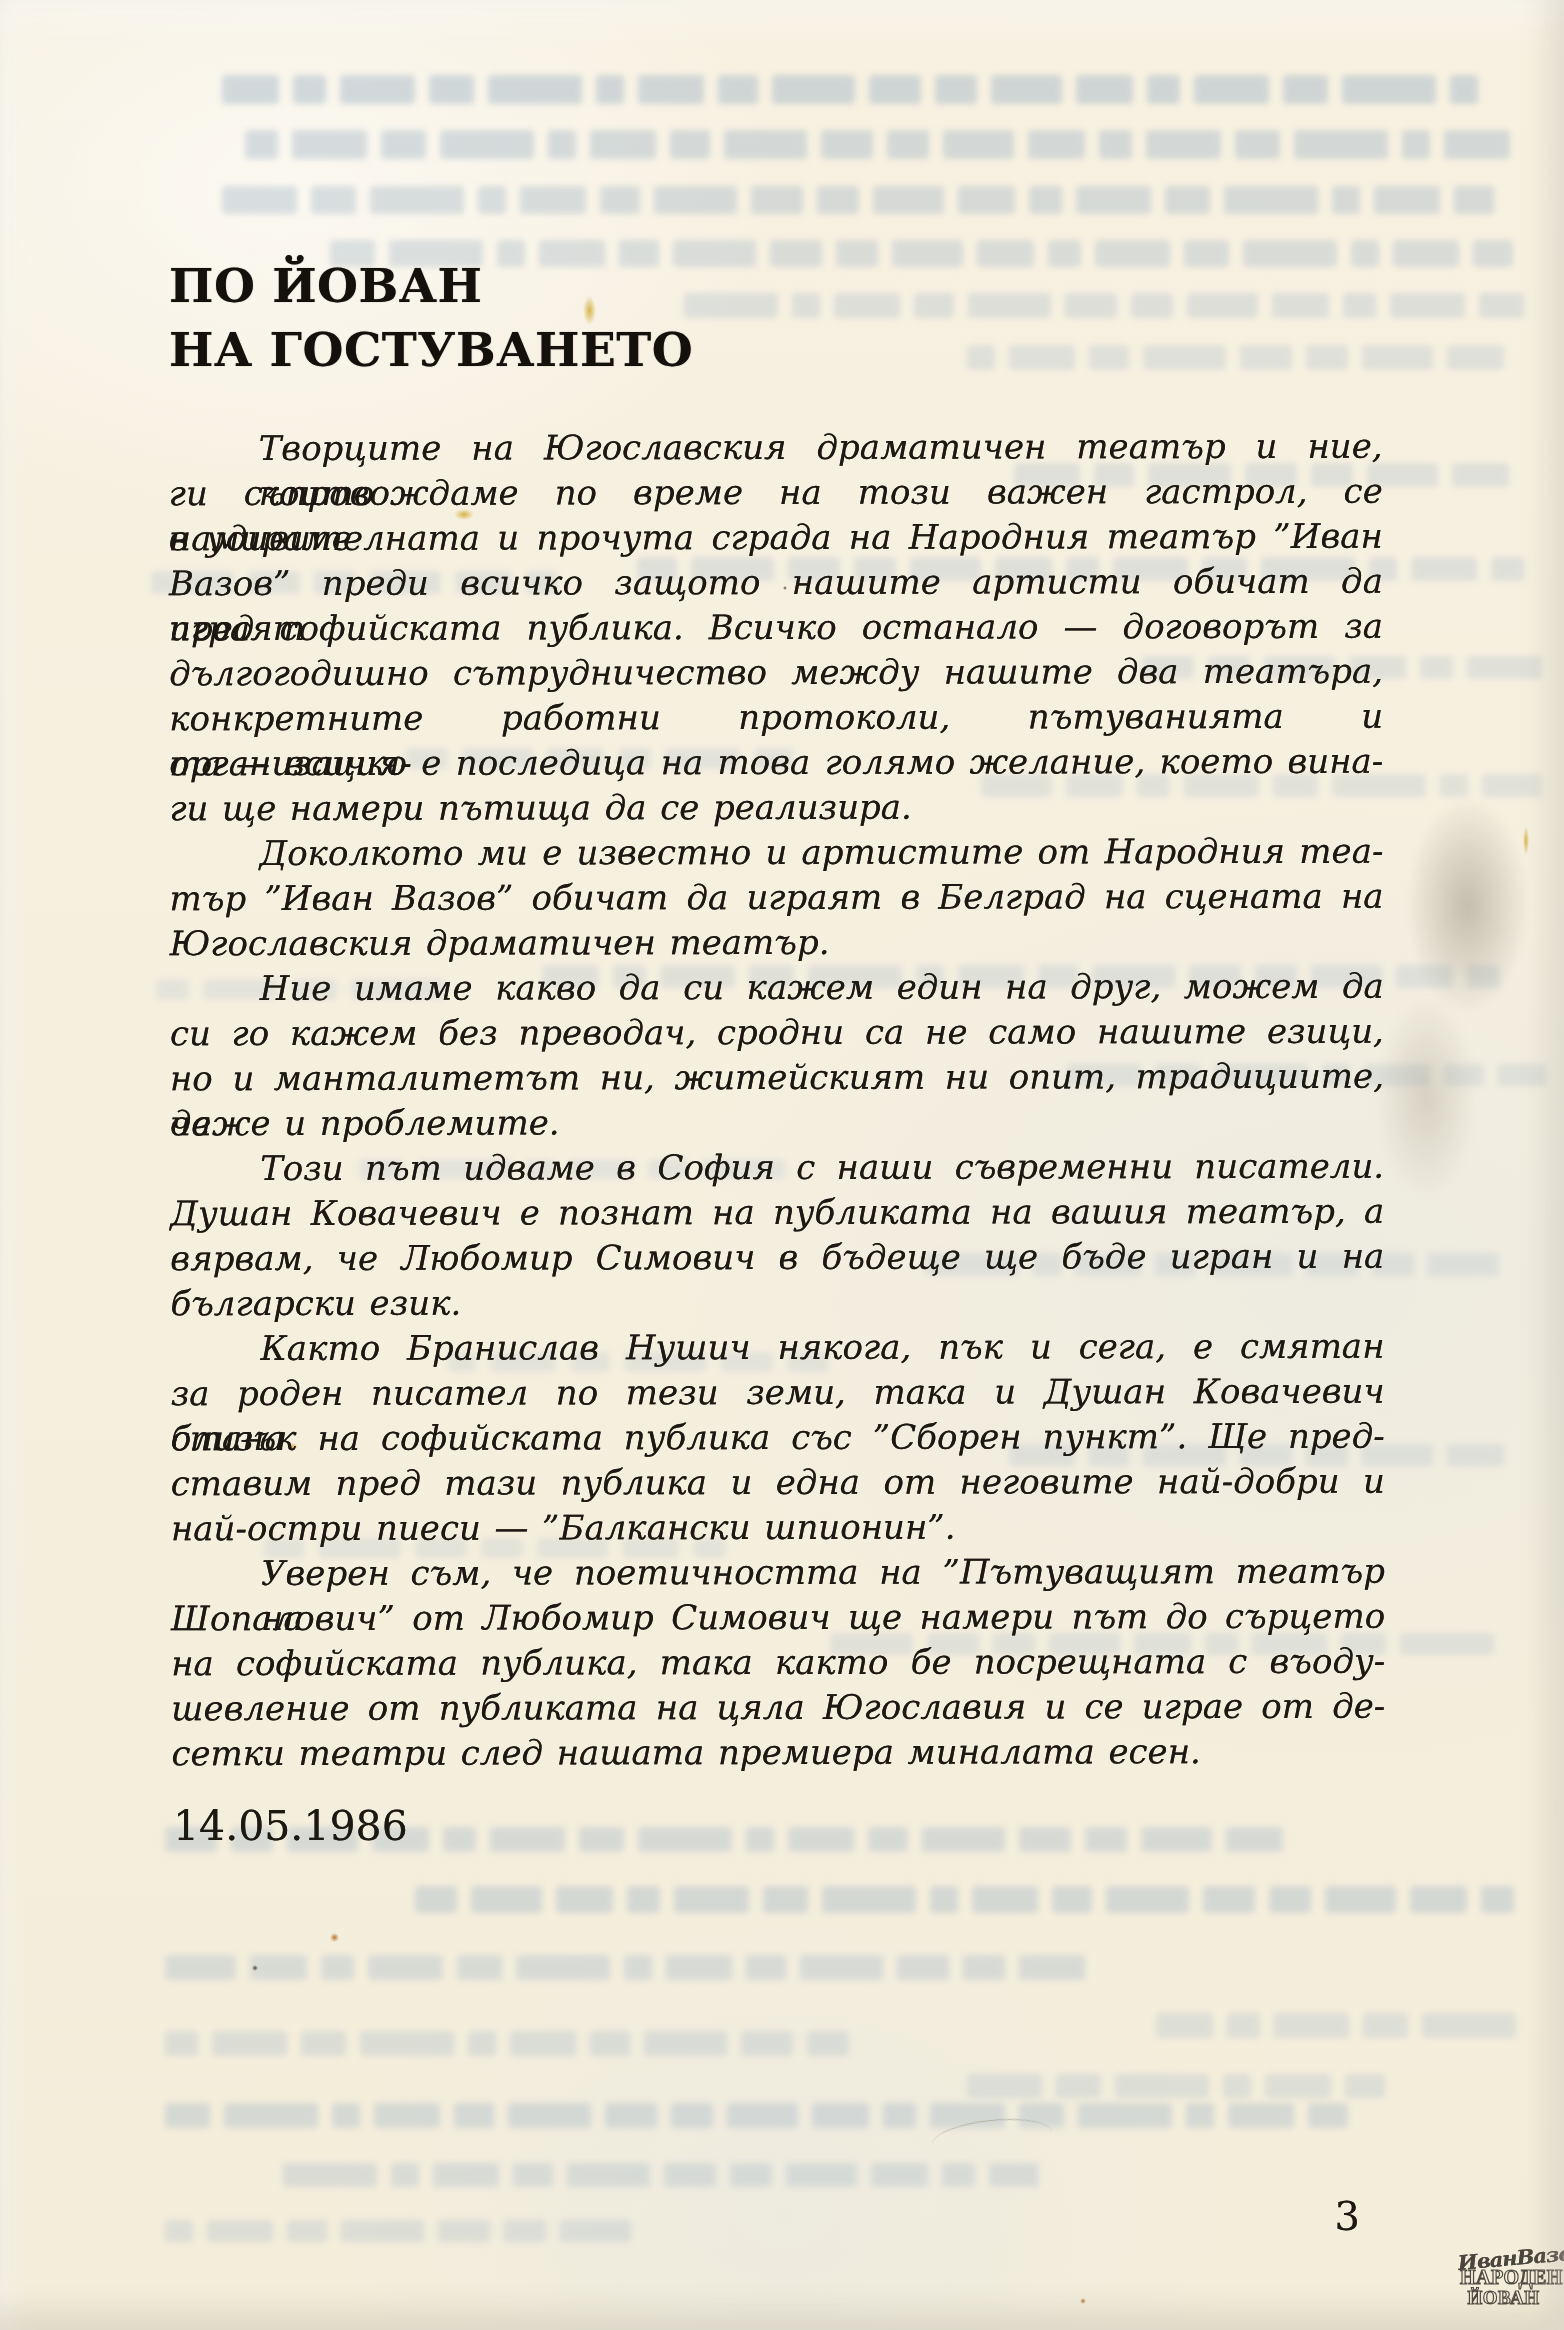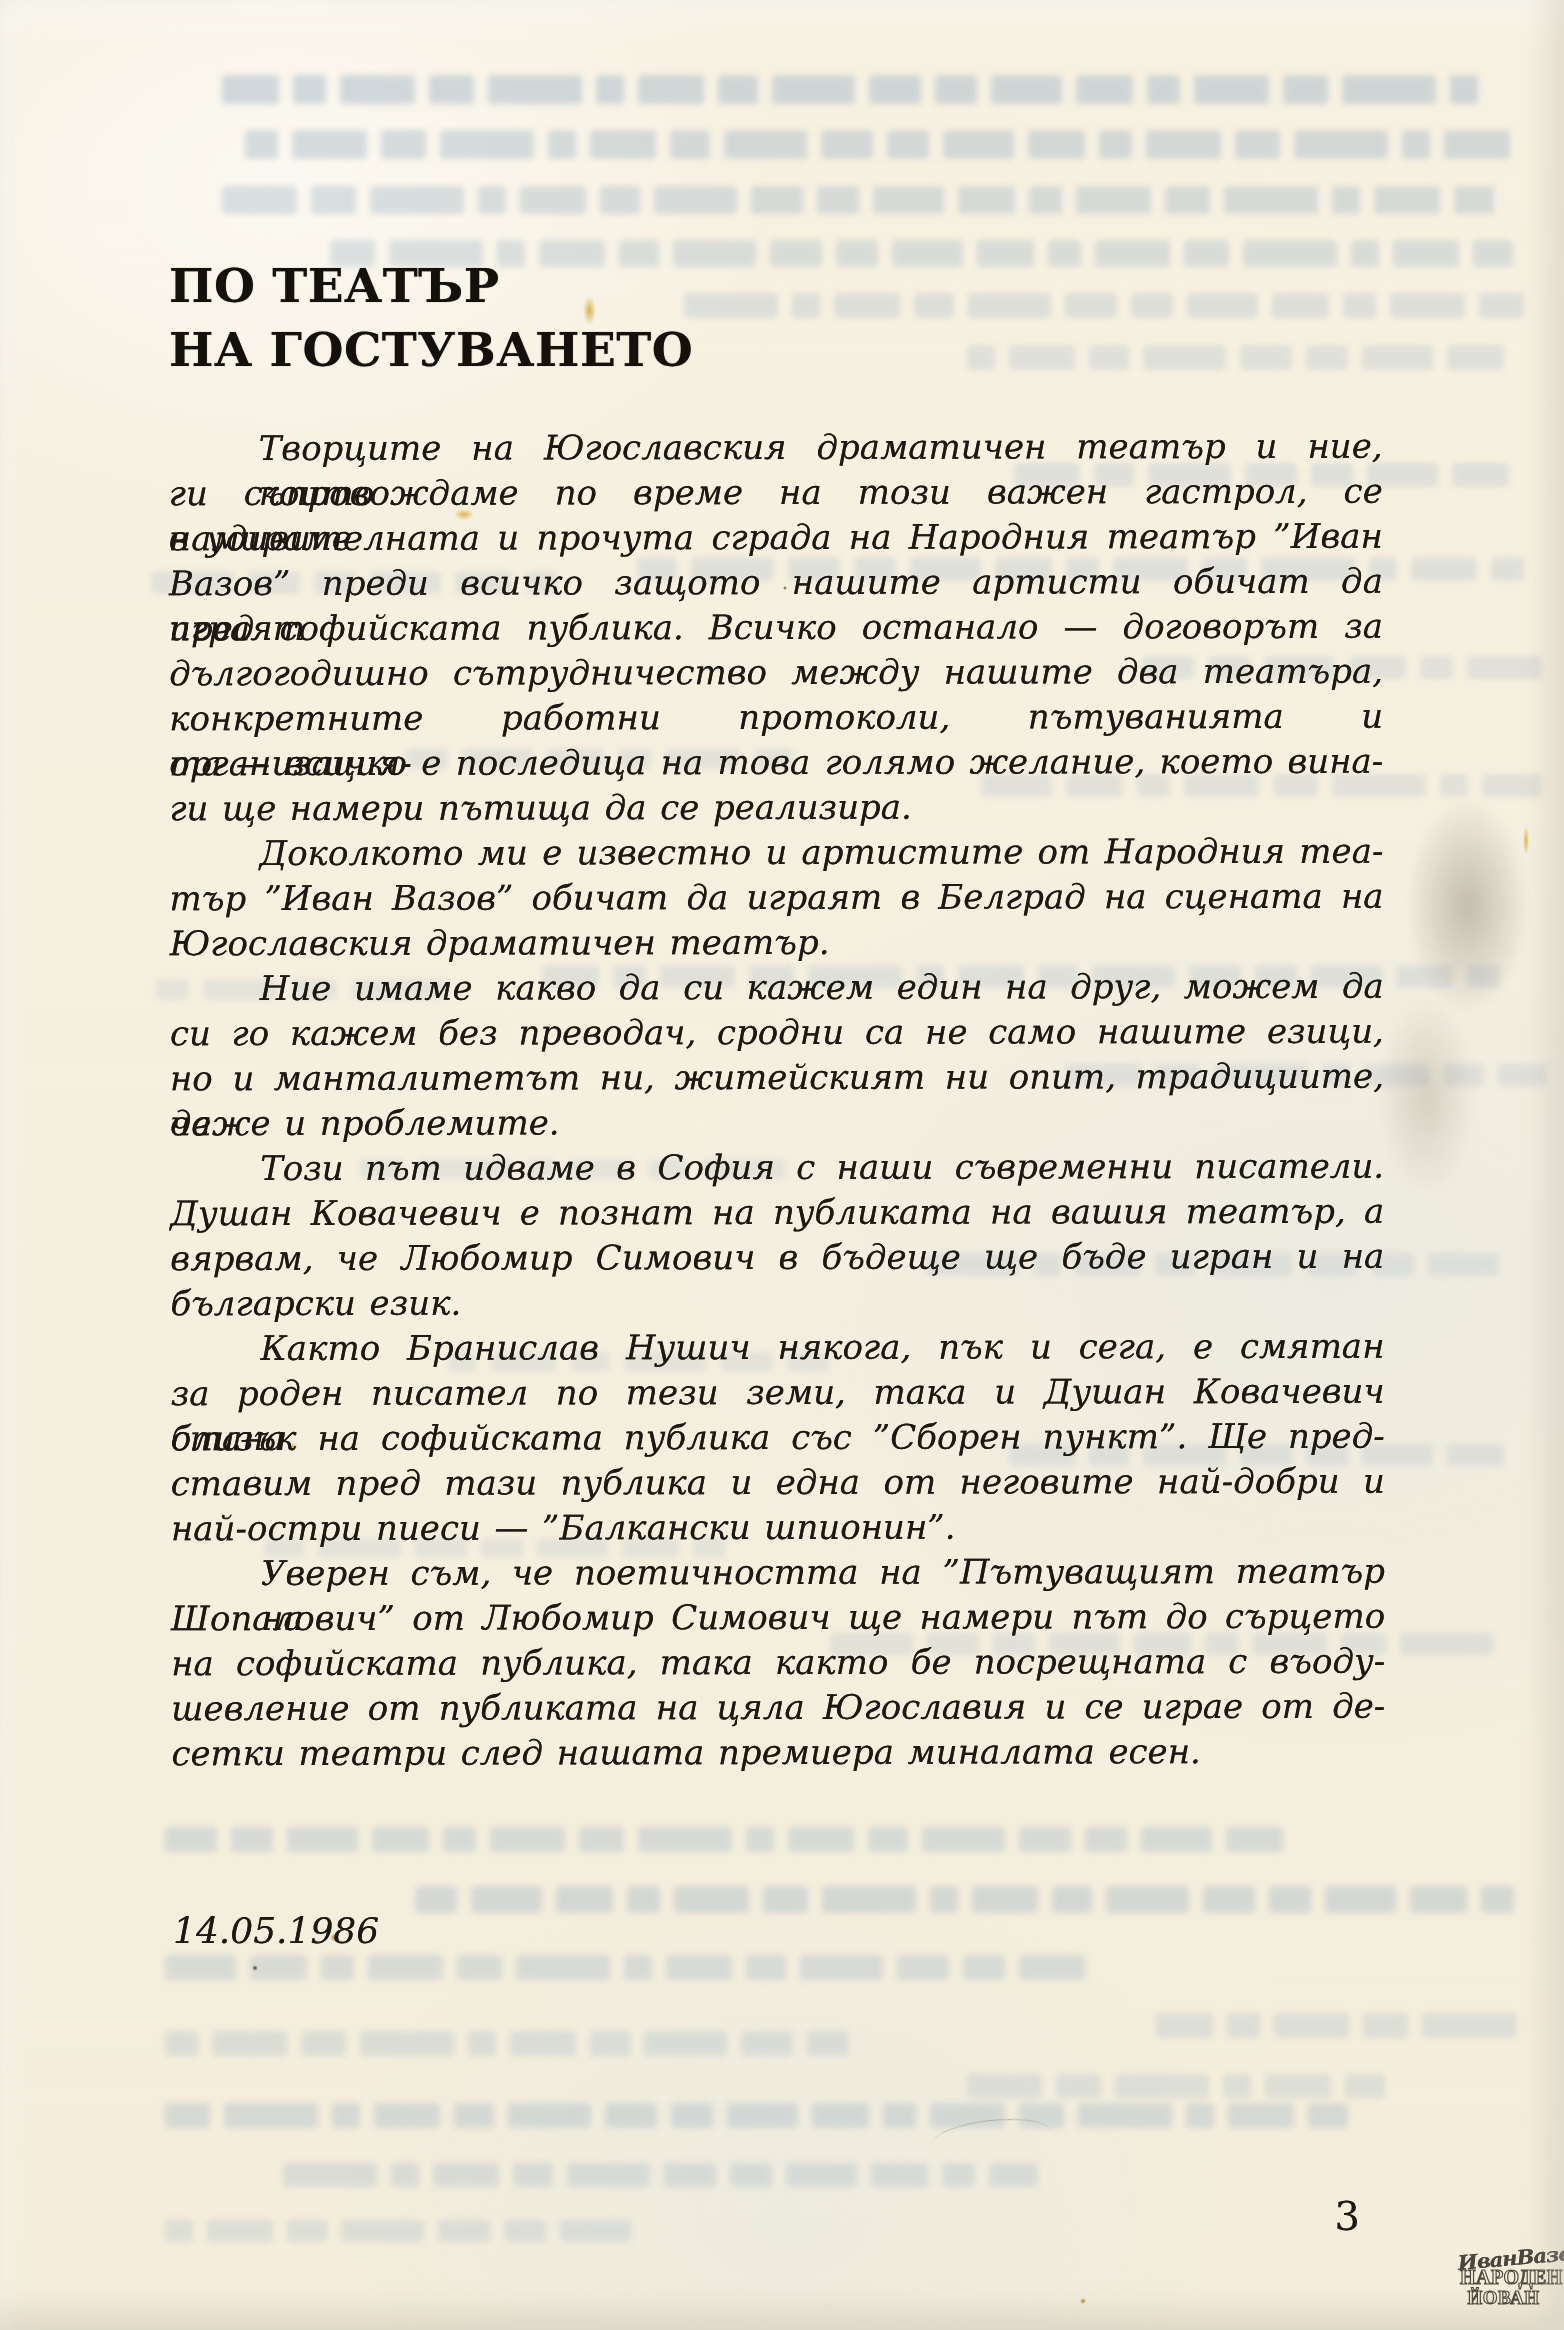--- a/index.html
+++ b/index.html
@@ -78,22 +78,22 @@
   .line{
     text-align:justify;text-align-last:justify;
     word-spacing:2.8px;
     white-space:normal;
     height:45px;overflow:visible;
   }
   .line.indent{padding-left:90px;}
   .line.plast{text-align-last:left;}
   
   .date{
-    position:absolute;left:173px;top:1910px;
-    font-style:italic;font-size:36px;color:var(--ink);
+    position:absolute;left:173px;top:1802px;
+    font-size:41px;color:var(--ink);
     text-shadow:0 0 0.5px rgba(28,24,18,.8);
   }
   .sig{
     position:absolute;right:175px;top:1957px;
     text-align:right;color:var(--ink);
   }
   .sig-role{
     font-style:italic;font-size:40px;line-height:51px;
     text-shadow:0 0 0.5px rgba(28,24,18,.8);
   }
@@ -516,21 +516,21 @@
   <div class="stain speck-y" style="left:454px;top:509px;width:20px;height:11.3px;"></div>
   <div class="stain speck-y" style="left:1523px;top:826px;width:5.7px;height:29px;"></div>
   <div class="stain speck-y" style="left:287px;top:1443px;width:11.3px;height:6.6px;"></div>
   <div class="stain speck-o" style="left:330px;top:1933px;width:8.5px;height:8.5px;"></div>
   <div class="stain speck-d" style="left:252px;top:1965px;width:5.7px;height:5.7px;"></div>
   <div class="stain speck-d" style="left:783px;top:586px;width:4.2px;height:4.2px;"></div>
   <div class="stain speck-o" style="left:1080px;top:2298px;width:6.1px;height:6.1px;"></div>
   <div class="stain scratch" style="left:932px;top:2120px;width:120px;height:35px;"></div>
 
   <h1 class="title" style="margin:0;">
-    <span style="display:block">ПО ТЕАТЪР</span>
+    <span style="display:block">ПО ЙОВАН</span>
     <span style="display:block">НА ГОСТУВАНЕТО</span>
   </h1>
 
   <div class="body-text" id="body-text">
       <div class="line indent">Творците на Югославския драматичен театър и ние, които</div>
       <div class="line">ги съпровождаме по време на този важен гастрол, се намираме</div>
       <div class="line">в удивителната и прочута сграда на Народния театър ”Иван</div>
       <div class="line">Вазов” преди всичко защото нашите артисти обичат да играят</div>
       <div class="line">пред софийската публика. Всичко останало — договорът за</div>
       <div class="line">дългогодишно сътрудничество между нашите два театъра,</div>

